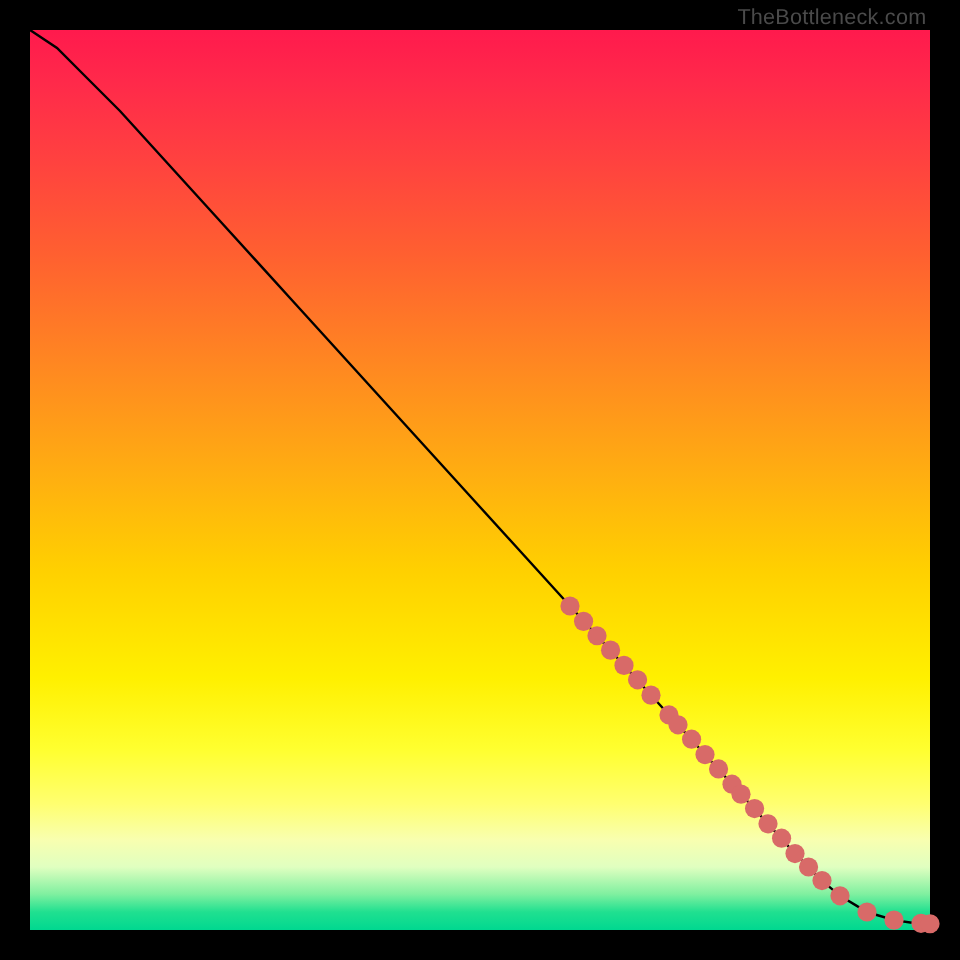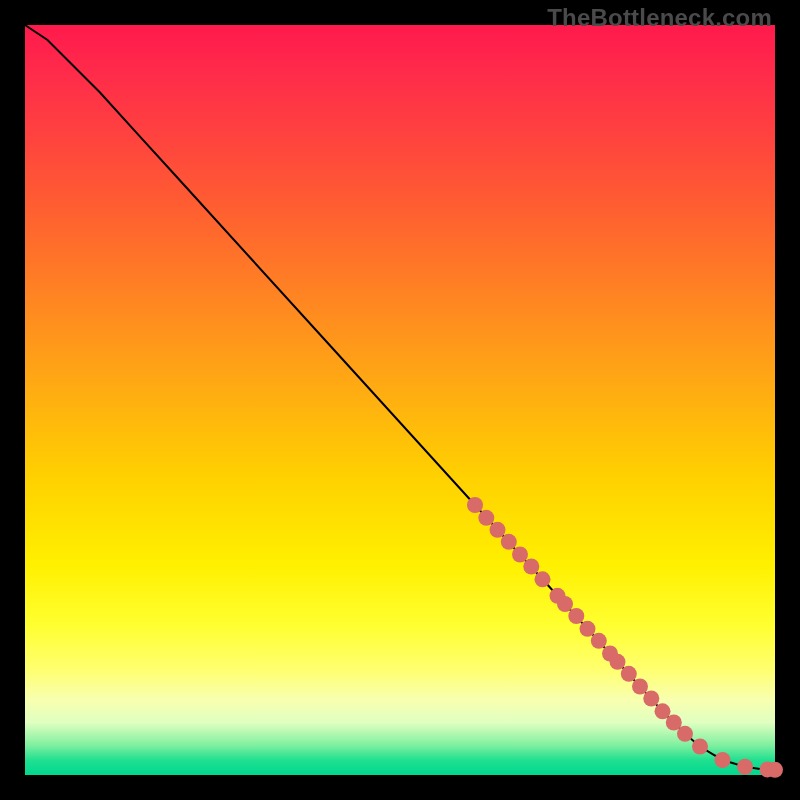--- a/index.html
+++ b/index.html
@@ -43,22 +43,22 @@
       #80f0a0 96%,
       #20e090 98%,
       #00d890 100%
     );
   }
   .watermark {
     position: absolute;
     top: 4px;
     right: 28px;
     color: #4a4a4a;
-    font-size: 24px;
-    font-weight: 700;
+    font-size: 18px;
+    font-weight: 400;
     letter-spacing: 0.2px;
     user-select: none;
   }
   svg.overlay {
     position: absolute;
     left: 25px;
     top: 25px;
     width: 750px;
     height: 750px;
     overflow: visible;

